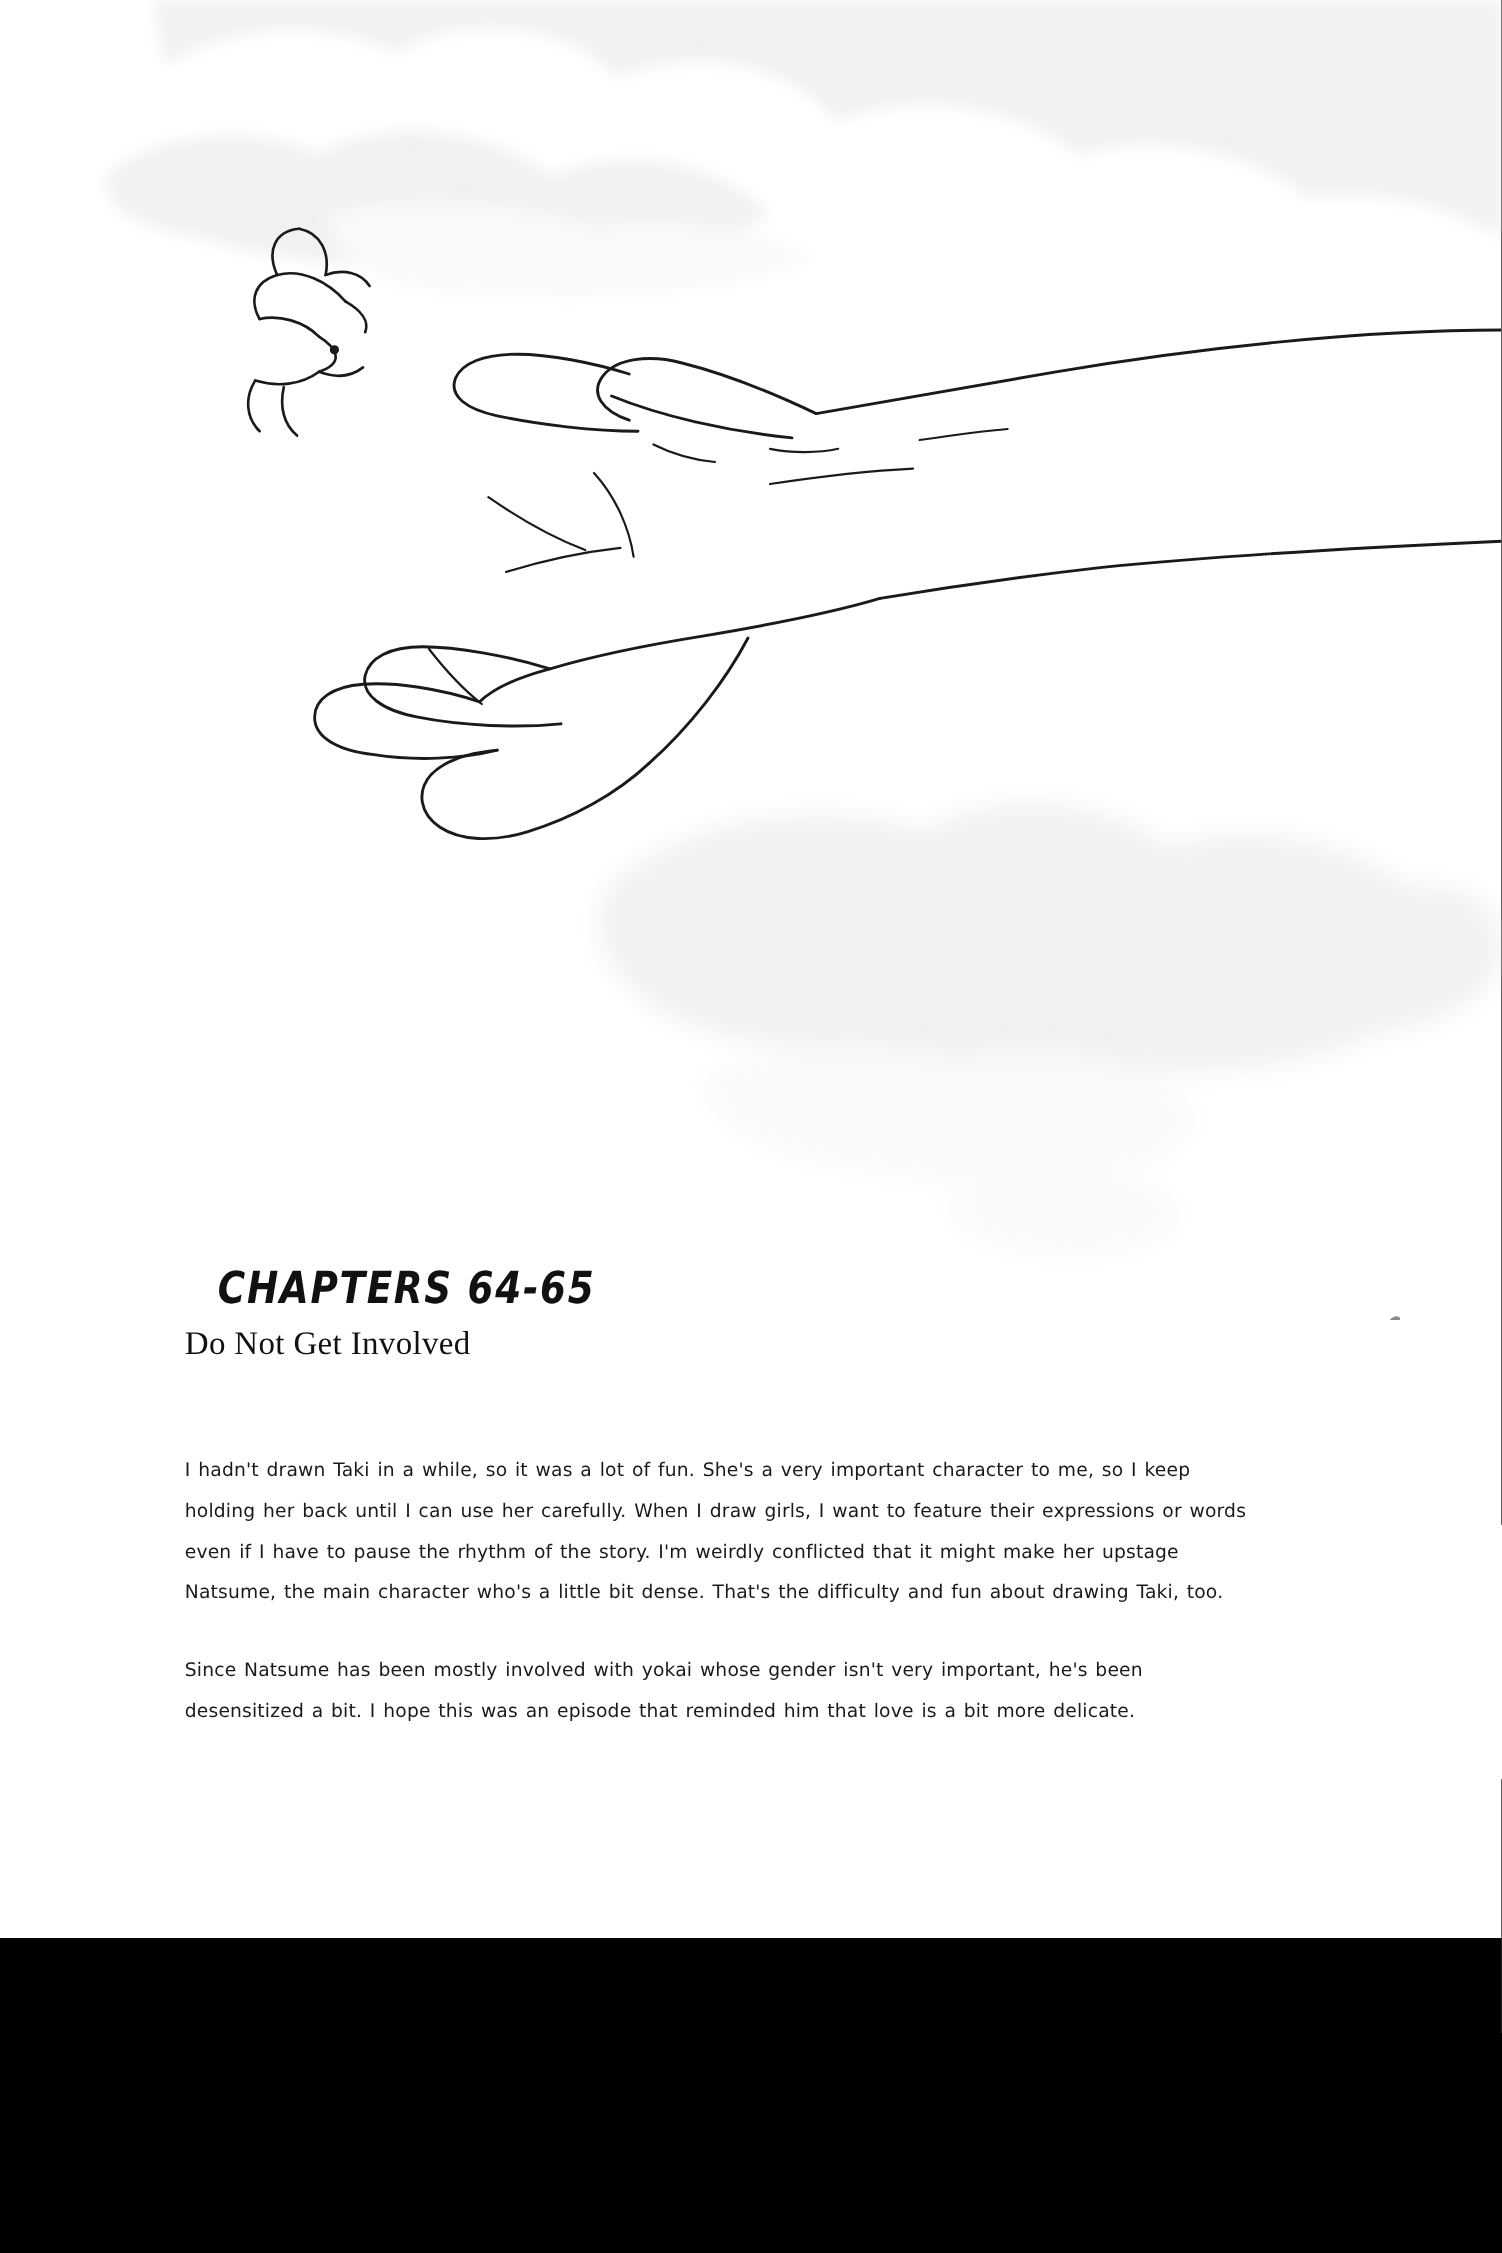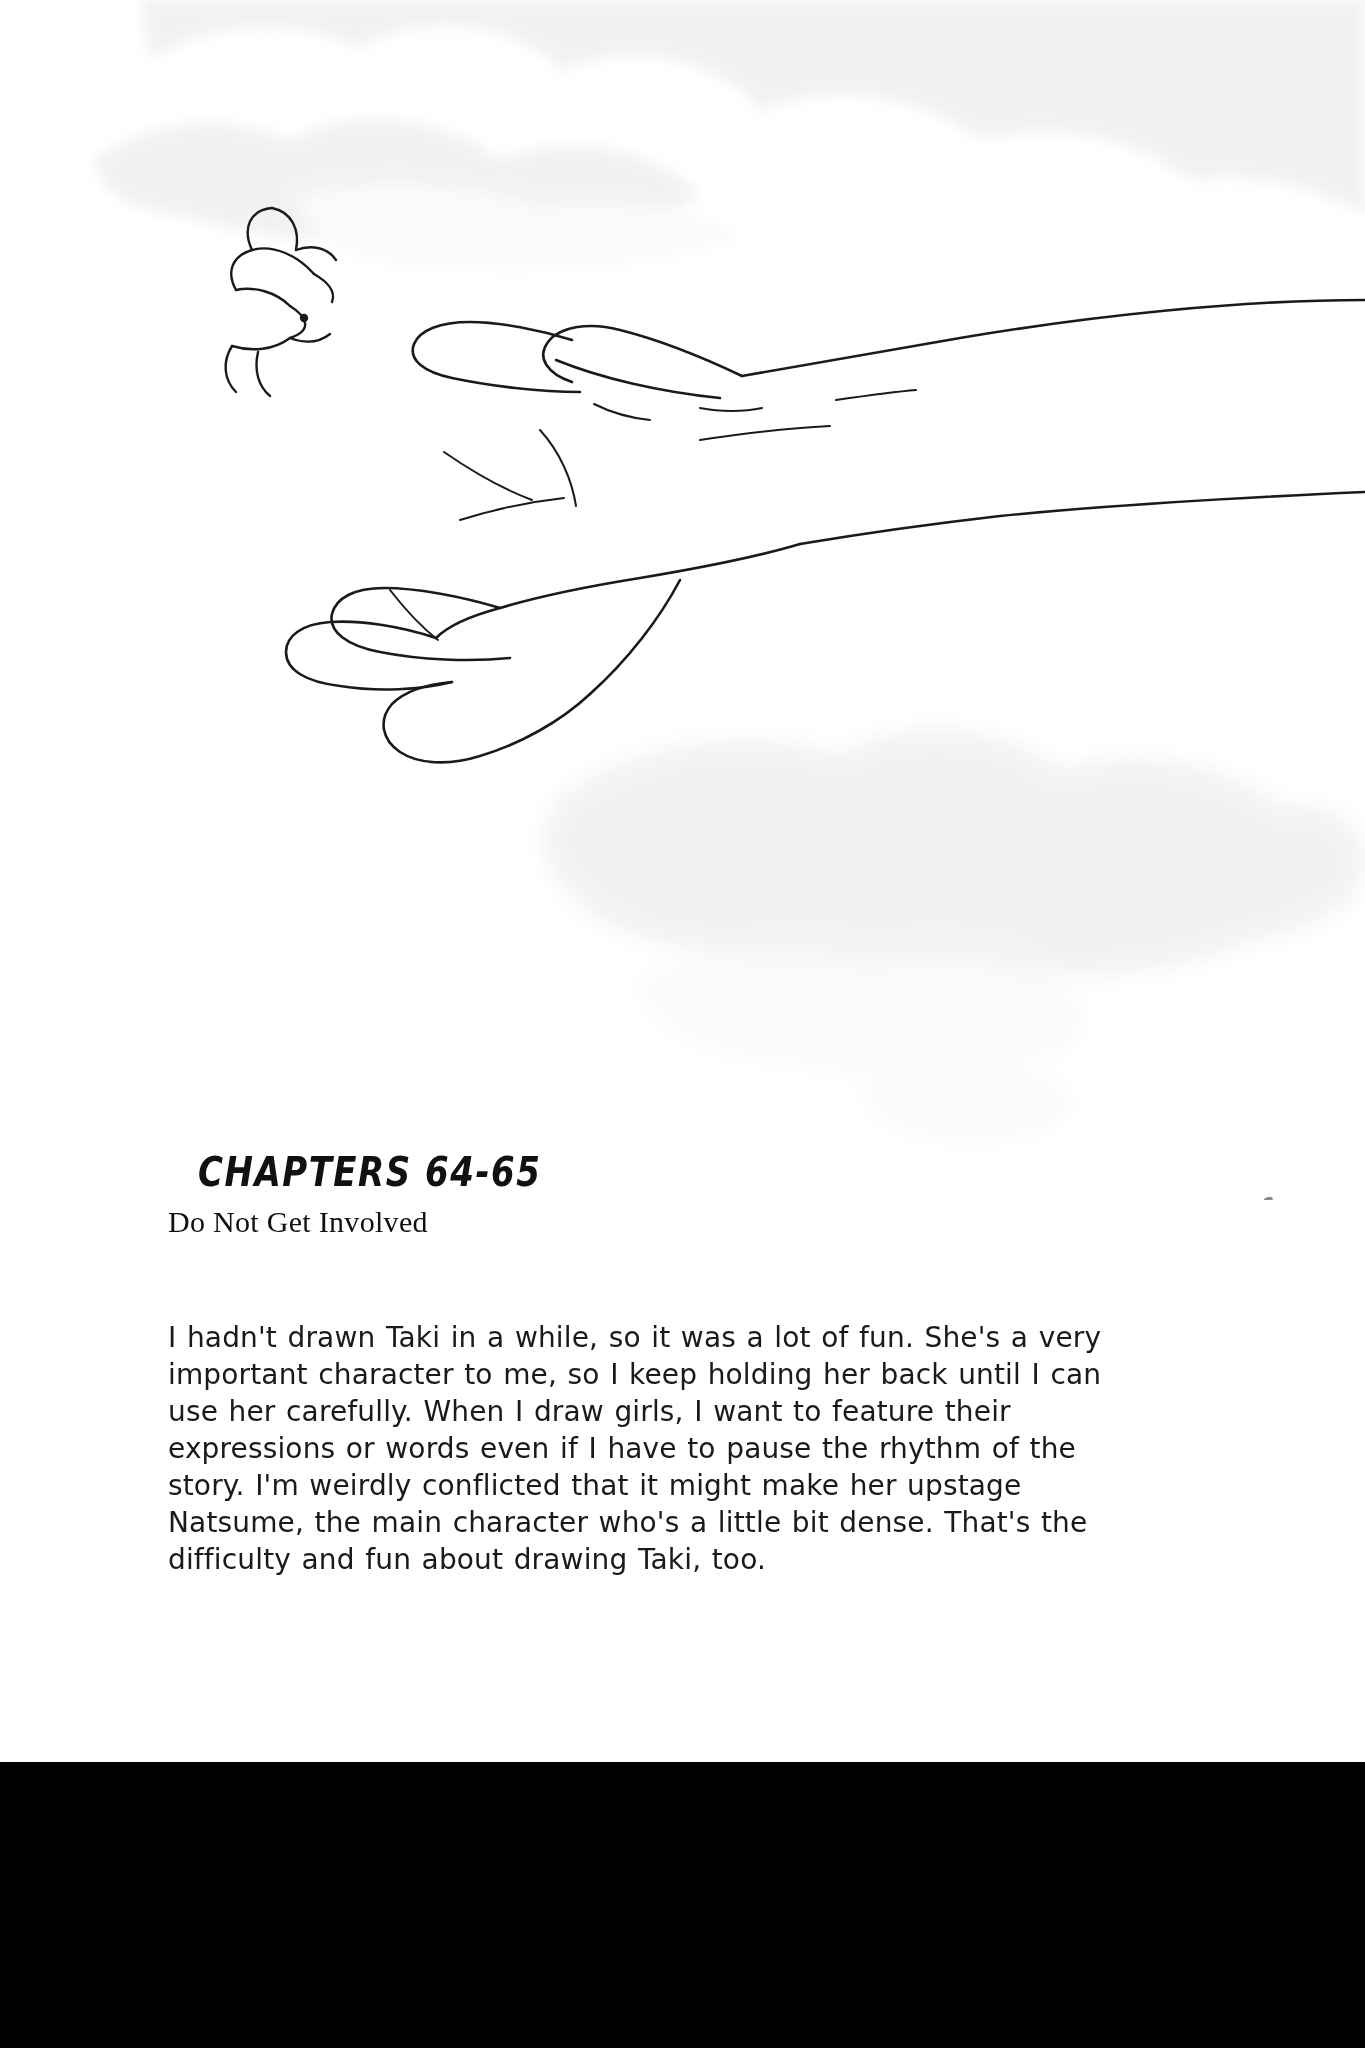--- a/index.html
+++ b/index.html
@@ -85,21 +85,21 @@
     letter-spacing: 0.3px;
   }
 
   .essay {
     margin-top: 80px;
     width: 1000px;
   }
 
   .essay p {
     font-family: "DejaVu Sans", sans-serif;
-    font-size: 28px;
+    font-size: 17px;
     line-height: 37px;
     color: #1a1a1a;
     margin: 0 16px 34px 0;
     letter-spacing: 0.15px;
     word-spacing: 1.5px;
   }
   .essay p:last-child { margin-bottom: 0; }
 </style>
 </head>
 <body>
@@ -211,19 +211,20 @@
         </g>
       </svg>
     </div>
 
     <div id="text-block">
       <div class="chapter-heading">CHAPTERS 64-65</div>
       <div class="chapter-subtitle">Do Not Get Involved</div>
 
       <div class="essay">
         <p>I hadn't drawn Taki in a while, so it was a lot of fun. She's a very important character to me, so I keep holding her back until I can use her carefully. When I draw girls, I want to feature their expressions or words even if I have to pause the rhythm of the story. I'm weirdly conflicted that it might make her upstage Natsume, the main character who's a little bit dense. That's the difficulty and fun about drawing Taki, too.</p>
+        <p>Since Natsume has been mostly involved with yokai whose gender isn't very important, he's been desensitized a bit. I hope this was an episode that reminded him that love is a bit more delicate.</p>
       </div>
     </div>
 
   </div>
 
   <div id="bottom-band"></div>
 </div>
 
 </body></html>

